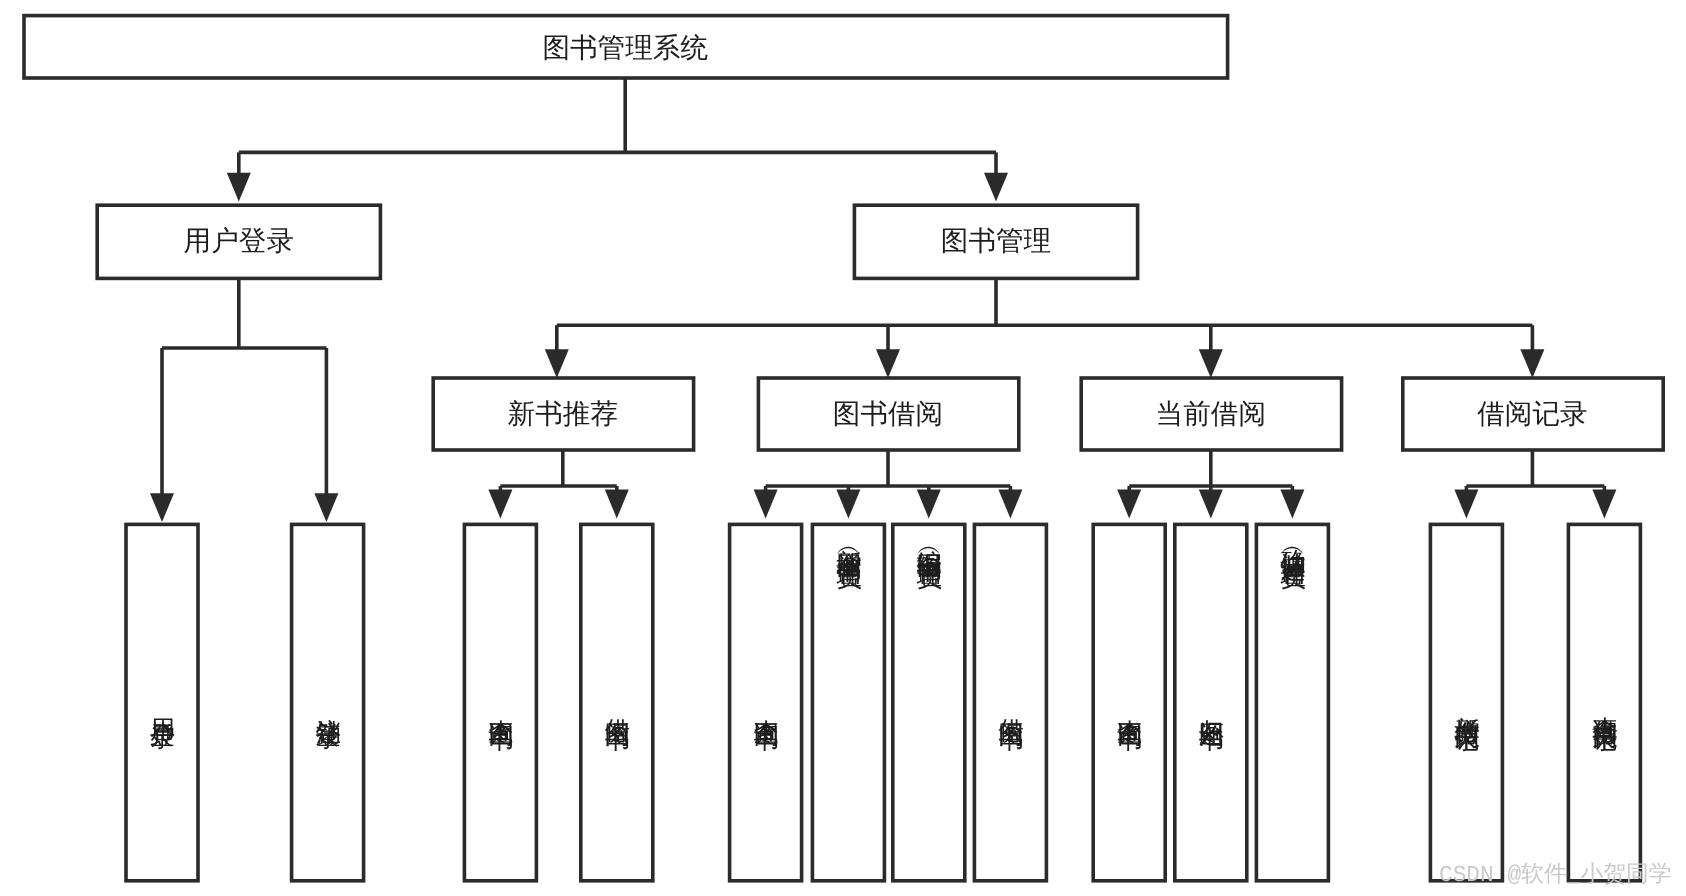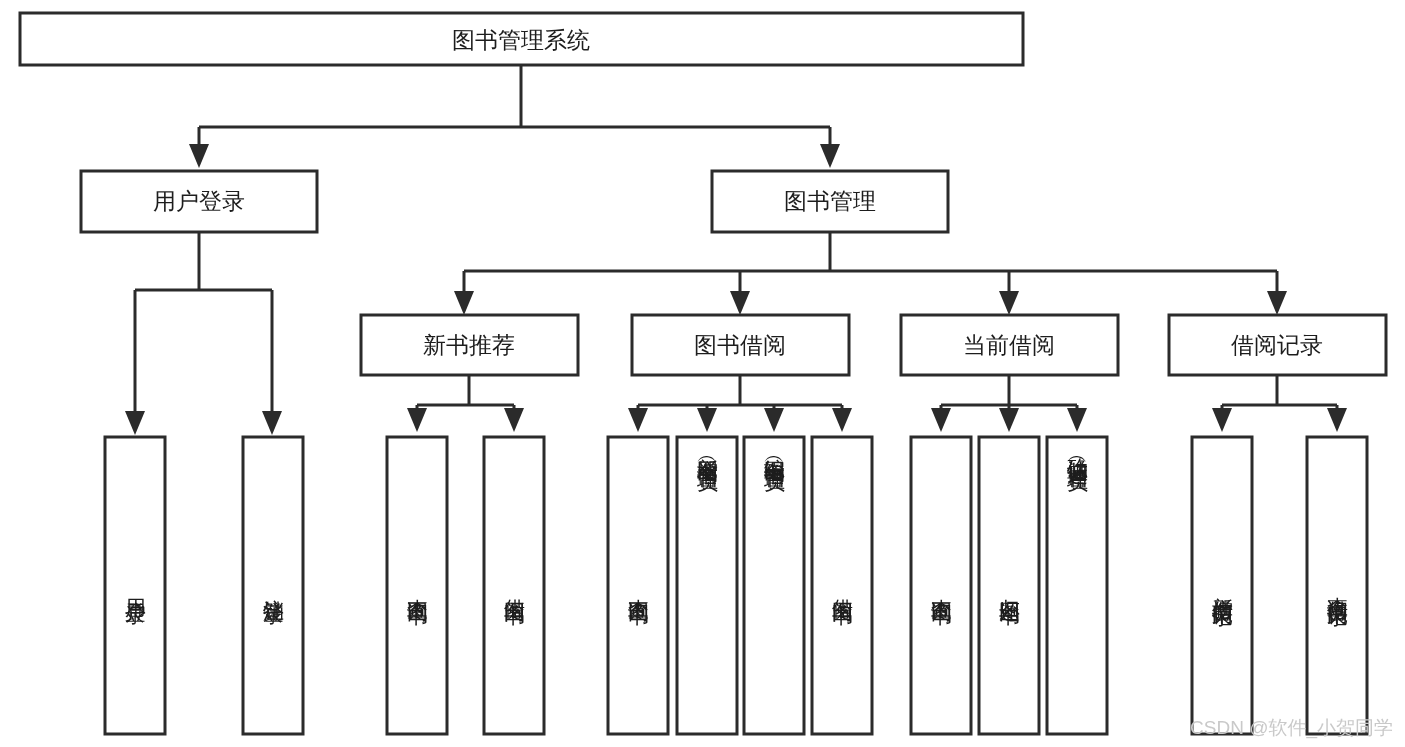--- a/index.html
+++ b/index.html
@@ -62,21 +62,21 @@
     font-size: 21px;
     line-height: 1.1;
     letter-spacing: 2px;
     color: #1d1d1d;
     white-space: nowrap;
   }
   .watermark {
     position: absolute;
     right: 12px;
     bottom: 6px;
-    font-family: Liberation Sans, sans-serif;
+    font-family: Liberation Mono, monospace;
     font-size: 19px;
     color: #c9c9c9;
     white-space: nowrap;
     user-select: none;
   }
 </style>
 </head>
 <body>
 
 <div id="diagram-root">

